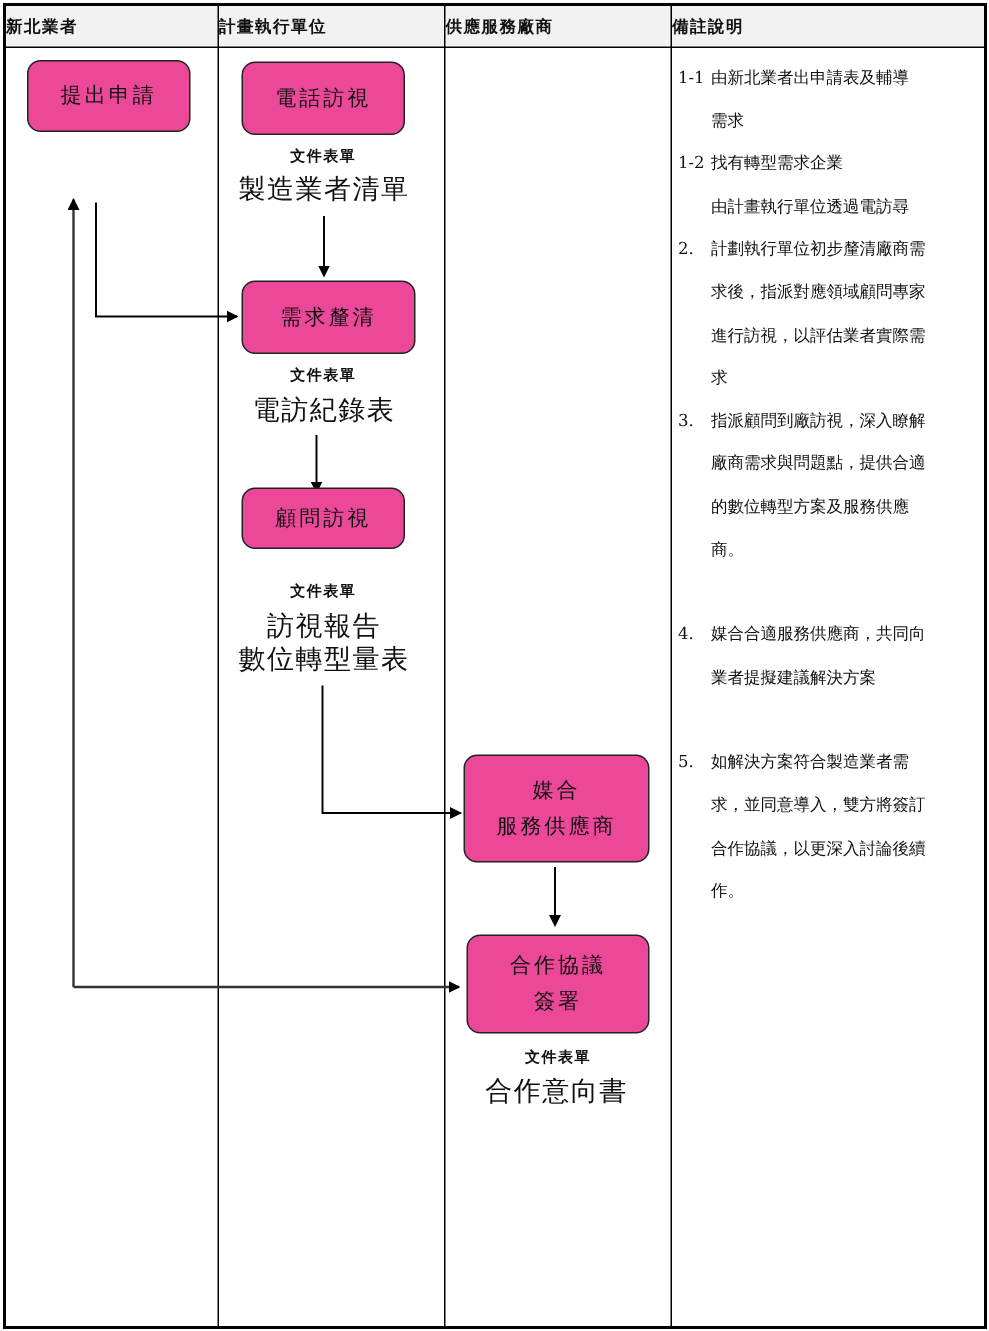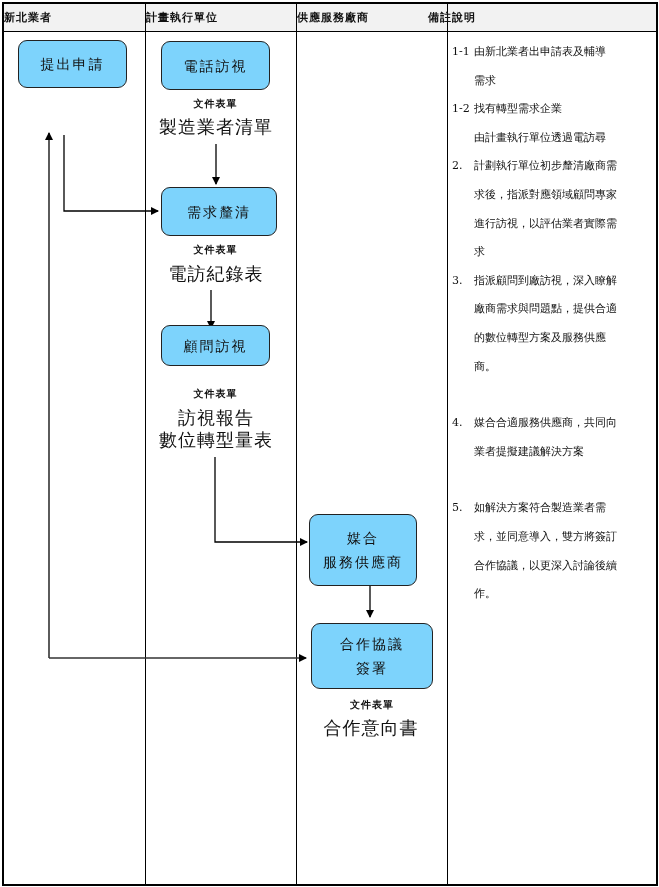--- a/index.html
+++ b/index.html
@@ -5,21 +5,21 @@
   html, body { margin: 0; padding: 0; background: #ffffff; }
   body { width: 659px; height: 887px; position: relative; overflow: hidden;
          font-family: "DejaVu Serif", "Liberation Serif", serif; color: #111; }
   .frame { position: absolute; left: 2px; top: 2px; width: 652px; height: 880px;
            border: 2px solid #000; box-sizing: content-box; }
   .header { position: absolute; left: 4px; top: 4px; width: 652px; height: 27px; background: #f2f2f2; }
   .hcell { position: absolute; top: 4px; height: 27px; line-height: 27px; text-align: left;
            font-size: 11px; font-weight: bold; letter-spacing: 1px; }
   .vline { position: absolute; top: 4px; width: 1px; height: 880px; background: #000; }
   .hline { position: absolute; left: 4px; top: 31px; width: 652px; height: 1px; background: #000; }
-  .box { position: absolute; border: 1.3px solid #222; border-radius: 9px; background: #7dd3fc;
+  .box { position: absolute; border: 1.3px solid #222; border-radius: 9px; background: #ec4899;
          display: flex; flex-direction: column; align-items: center; justify-content: center;
          font-size: 14px; letter-spacing: 2px; line-height: 24px; box-sizing: border-box; }
   .docl { position: absolute; text-align: center; font-size: 10px; font-weight: bold; letter-spacing: 1px; }
   .doct { position: absolute; text-align: center; font-size: 18px; letter-spacing: 1px; line-height: 20px; }
   svg.arrows { position: absolute; left: 0; top: 0; }
   .notes { position: absolute; left: 452px; top: 38px; width: 204px; font-size: 11px; line-height: 28.6px; }
   .note { position: relative; padding-left: 22px; }
   .note .num { position: absolute; left: 0; top: 0; }
 </style>
 </head>
@@ -28,21 +28,21 @@
 <div class="header"></div>
 <div class="frame"></div>
 <div class="hline"></div>
 <div class="vline" style="left:145px"></div>
 <div class="vline" style="left:296px"></div>
 <div class="vline" style="left:447px"></div>
 
 <div class="hcell" style="left:4px;width:141px">新北業者</div>
 <div class="hcell" style="left:146px;width:150px">計畫執行單位</div>
 <div class="hcell" style="left:297px;width:150px">供應服務廠商</div>
-<div class="hcell" style="left:428px;width:208px">備註說明</div>
+<div class="hcell" style="left:448px;width:208px">備註說明</div>
 
 <svg class="arrows" width="659" height="887">
   <defs>
     <marker id="ah" markerWidth="8" markerHeight="8" refX="7" refY="4" orient="auto" markerUnits="userSpaceOnUse">
       <path d="M0,0 L8,4 L0,8 z" fill="#000"></path>
     </marker>
   </defs>
   <line x1="216" y1="144" x2="216" y2="184" stroke="#000" stroke-width="1.3" marker-end="url(#ah)"></line>
   <polyline points="64,135 64,211 158,211" fill="none" stroke="#000" stroke-width="1.3" marker-end="url(#ah)"></polyline>
   <line x1="211" y1="290" x2="211" y2="328" stroke="#000" stroke-width="1.3" marker-end="url(#ah)"></line>
@@ -68,21 +68,21 @@
 <div class="docl" style="left:161px;top:243px;width:109px">文件表單</div>
 <div class="doct" style="left:151px;top:264px;width:130px">電訪紀錄表</div>
 
 <div class="box" style="left:161px;top:325px;width:109px;height:41px">
   <span>顧問訪視</span>
 </div>
 <div class="docl" style="left:161px;top:387px;width:109px">文件表單</div>
 <div class="doct" style="left:151px;top:408px;width:130px">訪視報告</div>
 <div class="doct" style="left:151px;top:430px;width:130px">數位轉型量表</div>
 
-<div class="box" style="left:309px;top:514px;width:108px;height:72px">
+<div class="box" style="left:309px;top:503px;width:124px;height:72px">
   <span>媒合</span>
   <span>服務供應商</span>
 </div>
 
 <div class="box" style="left:311px;top:623px;width:122px;height:66px">
   <span>合作協議</span>
   <span>簽署</span>
 </div>
 <div class="docl" style="left:311px;top:698px;width:122px">文件表單</div>
 <div class="doct" style="left:306px;top:718px;width:130px">合作意向書</div>

